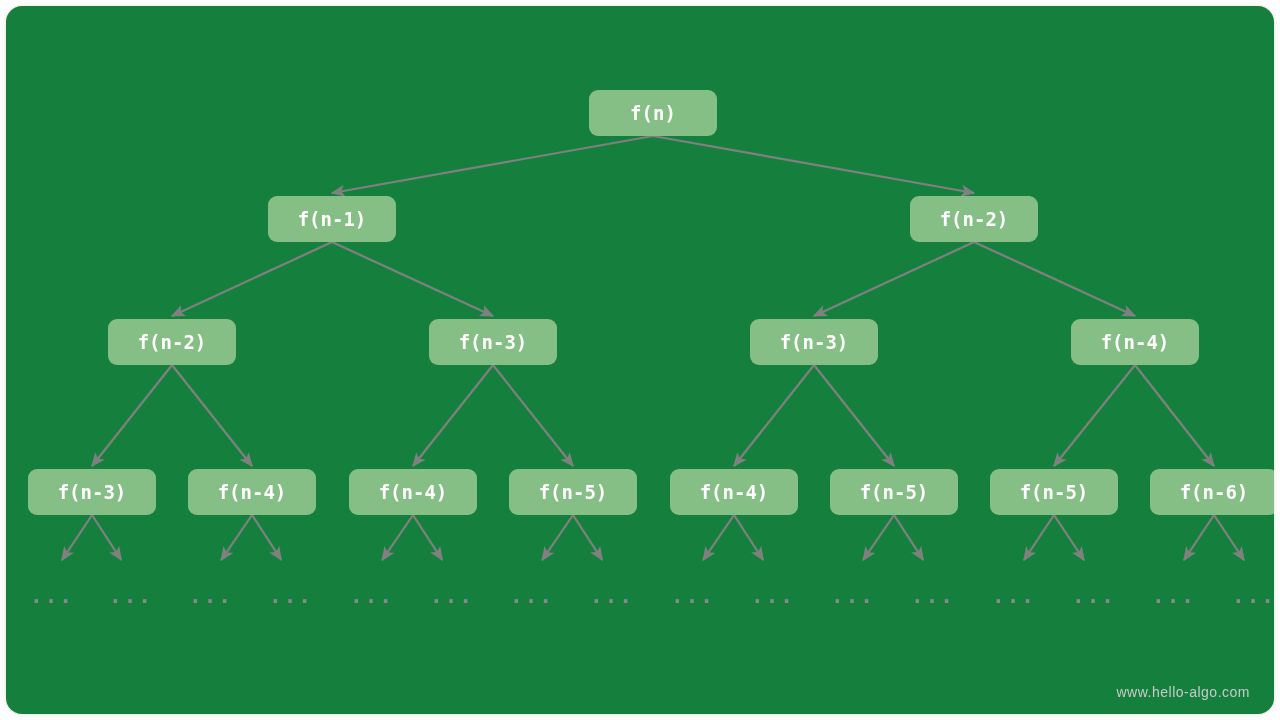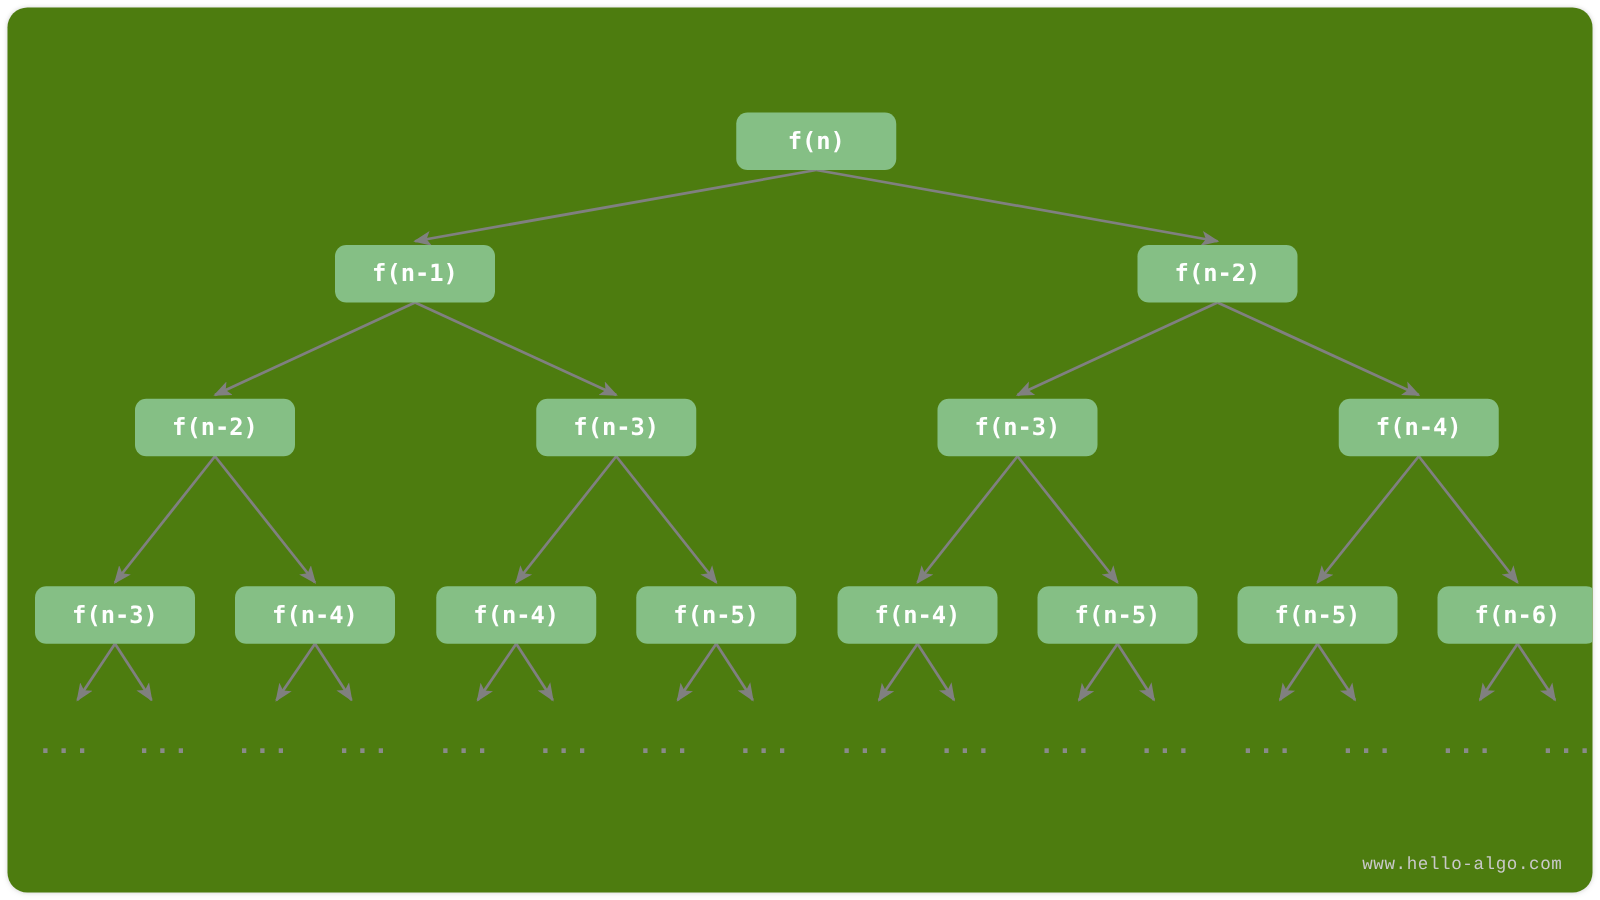--- a/index.html
+++ b/index.html
@@ -9,21 +9,21 @@
     height: 720px;
     background: #ffffff;
     font-family: "DejaVu Sans Mono", monospace;
   }
   #card {
     position: absolute;
     left: 6px;
     top: 6px;
     width: 1268px;
     height: 708px;
-    background: #4d7c0f;
+    background: #15803d;
     border-radius: 16px;
     box-shadow: 0 0 3px rgba(0,0,0,0.10), 0 1px 6px rgba(0,0,0,0.06);
     overflow: hidden;
   }
   #diagram { position: absolute; left: 0; top: 0; }
   .node-rect { fill: #85bf85; }
   .node-label {
     fill: #ffffff;
     font-family: "DejaVu Sans Mono", monospace;
     font-size: 19px;
@@ -43,21 +43,21 @@
     font-weight: bold;
     text-anchor: middle;
     dominant-baseline: middle;
     letter-spacing: 2px;
   }
   #watermark {
     position: absolute;
     right: 24px;
     bottom: 14px;
     color: #c9c9c9;
-    font-family: Liberation Mono, monospace;
+    font-family: Liberation Sans, sans-serif;
     font-size: 14px;
     letter-spacing: 0.5px;
   }
 </style>
 </head>
 <body>
 
 <div id="card">
   <svg id="diagram" width="1268" height="708" viewBox="-6 -6 1268 708">
     <defs>

